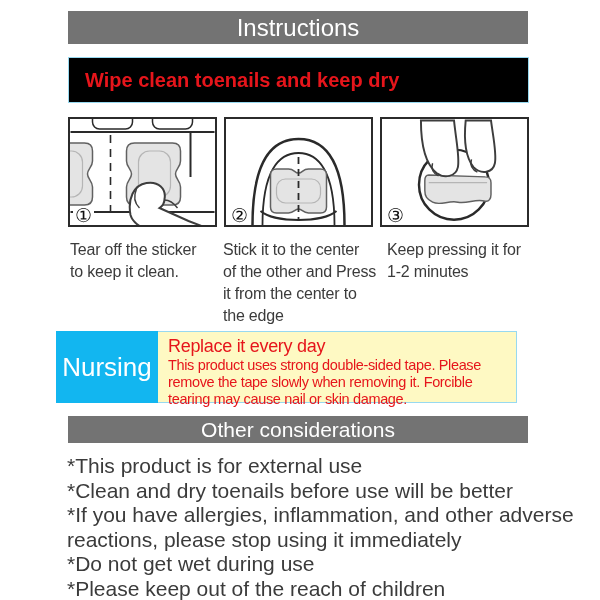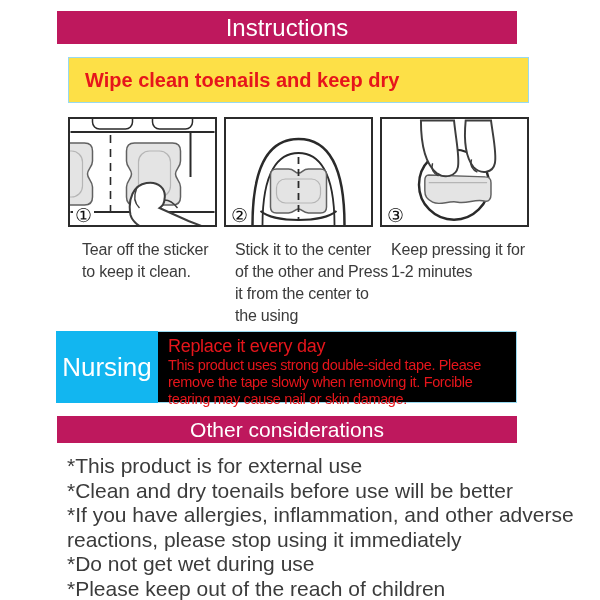--- a/index.html
+++ b/index.html
@@ -1,62 +1,62 @@
 <!DOCTYPE html>
 <html><head>
 <meta charset="utf-8">
 <style>
   html,body{margin:0;padding:0;}
   .page{
     position:relative;width:600px;height:600px;background:#ffffff;
     font-family:"Liberation Sans",sans-serif;overflow:hidden;
   }
   .bluebar{
-    position:absolute;left:57px;width:460px;background:#be185d;color:#ffffff;
+    position:absolute;left:68px;width:460px;background:#737373;color:#ffffff;
     display:flex;align-items:center;justify-content:center;
   }
   .header-bar{top:11px;height:33px;font-size:24px;}
   .other-bar{top:416px;height:27px;font-size:21px;}
   .note-row{
     position:absolute;left:68px;top:57px;width:461px;height:46px;display:flex;
   }
   .label-box{
     background:#12b6f0;color:#ffffff;width:102px;flex:0 0 102px;
     display:flex;align-items:center;justify-content:center;font-size:26px;
   }
   .note-content{
-    flex:1;border:1px solid #97d9f0;box-sizing:border-box;background:#fde047;
+    flex:1;border:1px solid #97d9f0;box-sizing:border-box;background:#000000;
     display:flex;align-items:center;padding-left:16px;
     color:#e6151b;font-size:20px;font-weight:600;white-space:nowrap;
   }
   .steps-row{
     position:absolute;left:68px;top:117px;width:461px;height:110px;
     display:flex;gap:7px;
   }
   .step-box{
     position:relative;flex:1;border:2px solid #2b2b2b;box-sizing:border-box;
     background:#fff;overflow:hidden;
   }
   .step-box svg{display:block;width:100%;height:100%;}
   .step-num{
     position:absolute;left:3px;bottom:0px;font-size:19px;line-height:19px;
     color:#111;background:#fff;padding:0 2px;
   }
   .captions-row{
-    position:absolute;left:68px;top:239px;width:461px;display:flex;gap:1px;
-    color:#3b3b3b;font-size:16px;line-height:22px;letter-spacing:-0.2px;margin-left:12px;
+    position:absolute;left:68px;top:239px;width:461px;display:flex;gap:9px;
+    color:#3b3b3b;font-size:16px;line-height:22px;letter-spacing:-0.2px;
   }
   .caption-col{flex:1;padding-left:2px;}
   .caption-line{white-space:nowrap;}
   .nursing-row{
     position:absolute;left:56px;top:331px;width:461px;height:72px;display:flex;
     border:1px solid #97d9f0;box-sizing:border-box;
   }
   .nursing-row .label-box{margin:-1px 0 -1px -1px;font-size:26px;}
-  .nursing-content{flex:1;padding:5px 6px 0 10px;background:#000000;}
+  .nursing-content{flex:1;padding:5px 6px 0 10px;background:#fef9c3;}
   .nursing-title{
     color:#e6151b;font-size:18px;line-height:19px;font-weight:500;
     letter-spacing:-0.3px;margin:0 0 1px 0;white-space:nowrap;
   }
   .nursing-line{
     color:#e6151b;font-size:14.5px;line-height:17px;letter-spacing:-0.35px;
     white-space:nowrap;
   }
   .other-list{
     position:absolute;left:67px;top:454px;width:470px;
@@ -136,21 +136,21 @@
 
   <div class="captions-row">
     <div class="caption-col">
       <div class="caption-line">Tear off the sticker</div>
       <div class="caption-line">to keep it clean.</div>
     </div>
     <div class="caption-col">
       <div class="caption-line">Stick it to the center</div>
       <div class="caption-line">of the other and Press</div>
       <div class="caption-line">it from the center to</div>
-      <div class="caption-line">the using</div>
+      <div class="caption-line">the edge</div>
     </div>
     <div class="caption-col">
       <div class="caption-line">Keep pressing it for</div>
       <div class="caption-line">1-2 minutes</div>
     </div>
   </div>
 
   <div class="nursing-row">
     <div class="label-box">Nursing</div>
     <div class="nursing-content">

